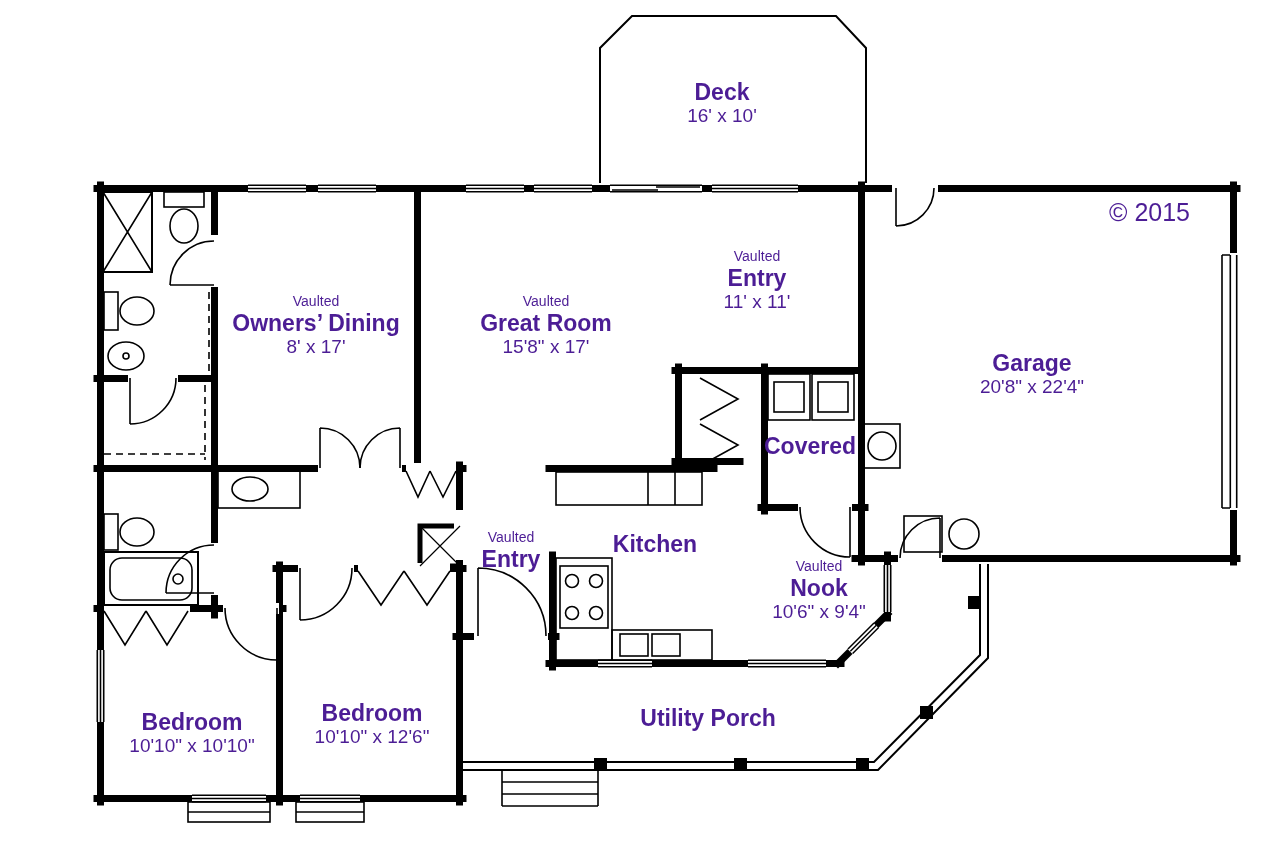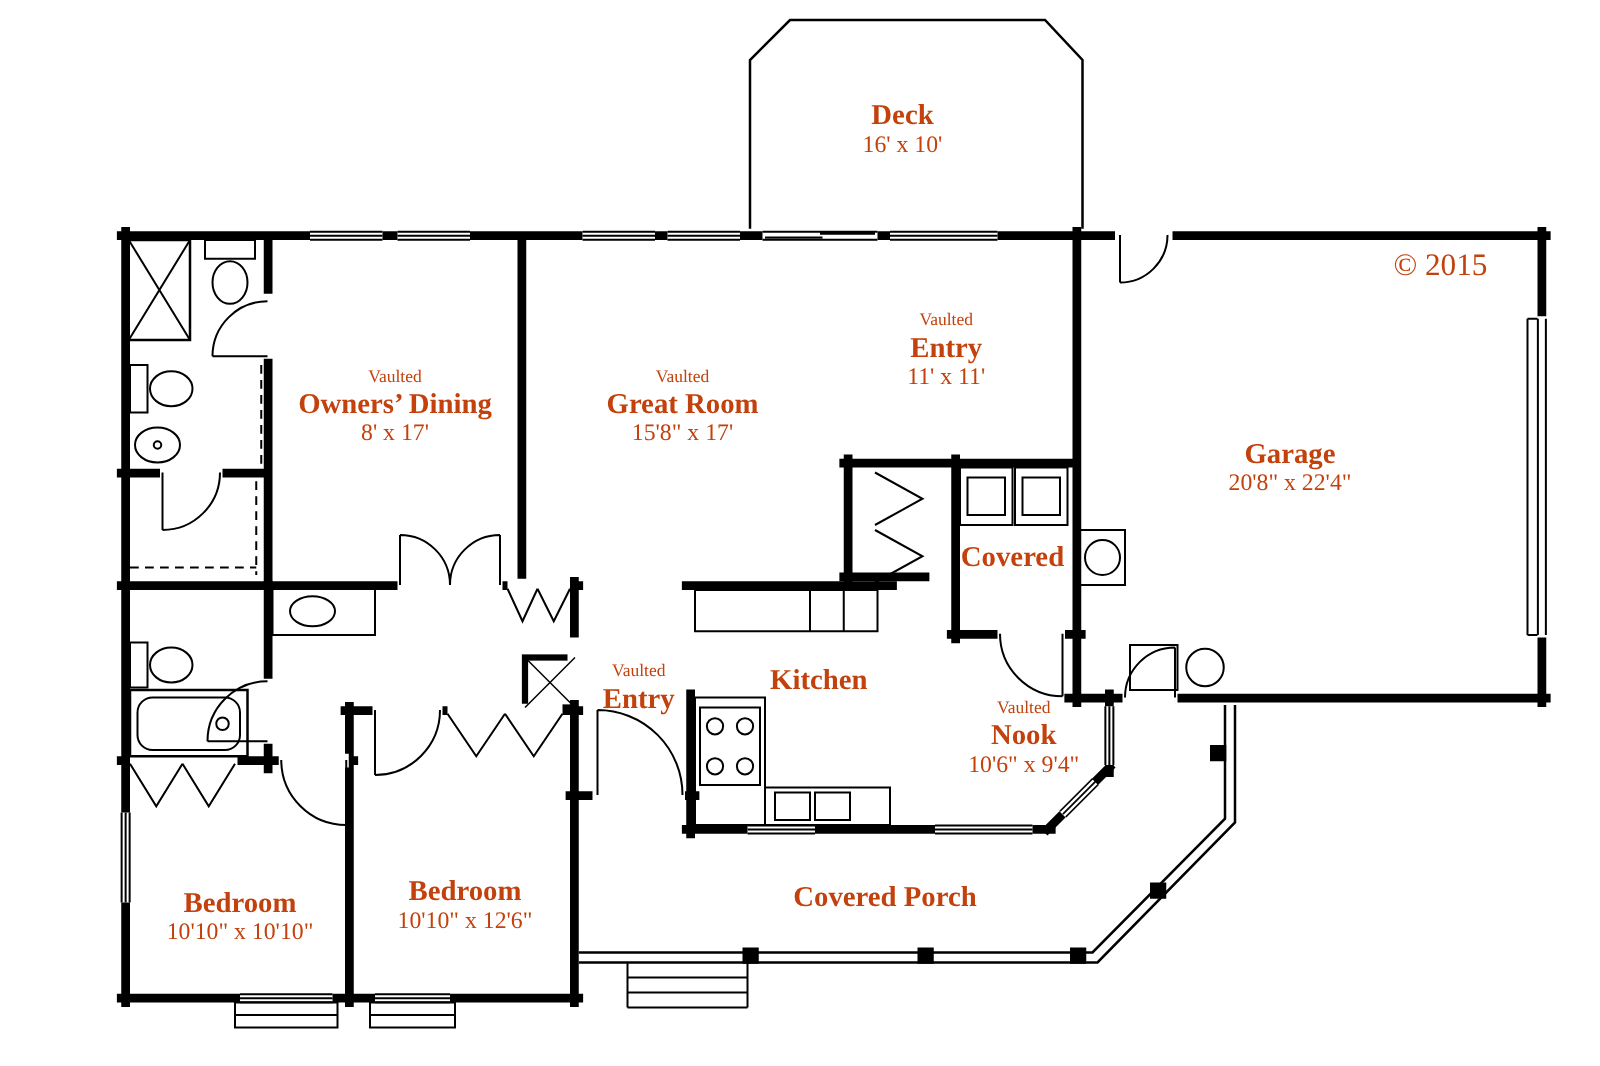--- a/index.html
+++ b/index.html
@@ -1,17 +1,17 @@
 <!DOCTYPE html>
 <html><head>
 <meta charset="utf-8">
 <style>
   html,body{margin:0;padding:0;background:#fff;}
   .plan{position:relative;width:1280px;height:853px;background:#fff;overflow:hidden;
-        font-family:Liberation Serif, serif;color:#c2410c;}
+        font-family:Liberation Sans, sans-serif;color:#4c1d95;}
   .plan svg{position:absolute;left:0;top:0;}
   .labels{position:absolute;left:0;top:0;width:100%;height:100%;}
   .room-label{position:absolute;transform:translate(-50%,-50%);text-align:center;
               line-height:1.13;white-space:nowrap;}
   .rl-prefix{display:block;font-size:14px;font-weight:normal;}
   .rl-name{display:block;font-size:23px;font-weight:bold;}
   .rl-dims{display:block;font-size:19px;font-weight:normal;}
   .copyright{position:absolute;right:90px;top:197px;text-align:right;
              font-size:25px;line-height:1.25;}
   .cp-line{display:block;}
@@ -290,17 +290,17 @@
     <span class="rl-name">Bedroom</span>
     <span class="rl-dims">10'10" x 10'10"</span>
   </div>
 
   <div class="room-label" style="left:372px;top:724px">
     <span class="rl-name">Bedroom</span>
     <span class="rl-dims">10'10" x 12'6"</span>
   </div>
 
   <div class="room-label" style="left:708px;top:718px">
-    <span class="rl-name">Covered Porch</span>
+    <span class="rl-name">Utility Porch</span>
   </div>
 
 </div>
 </div>
 
 </body></html>

